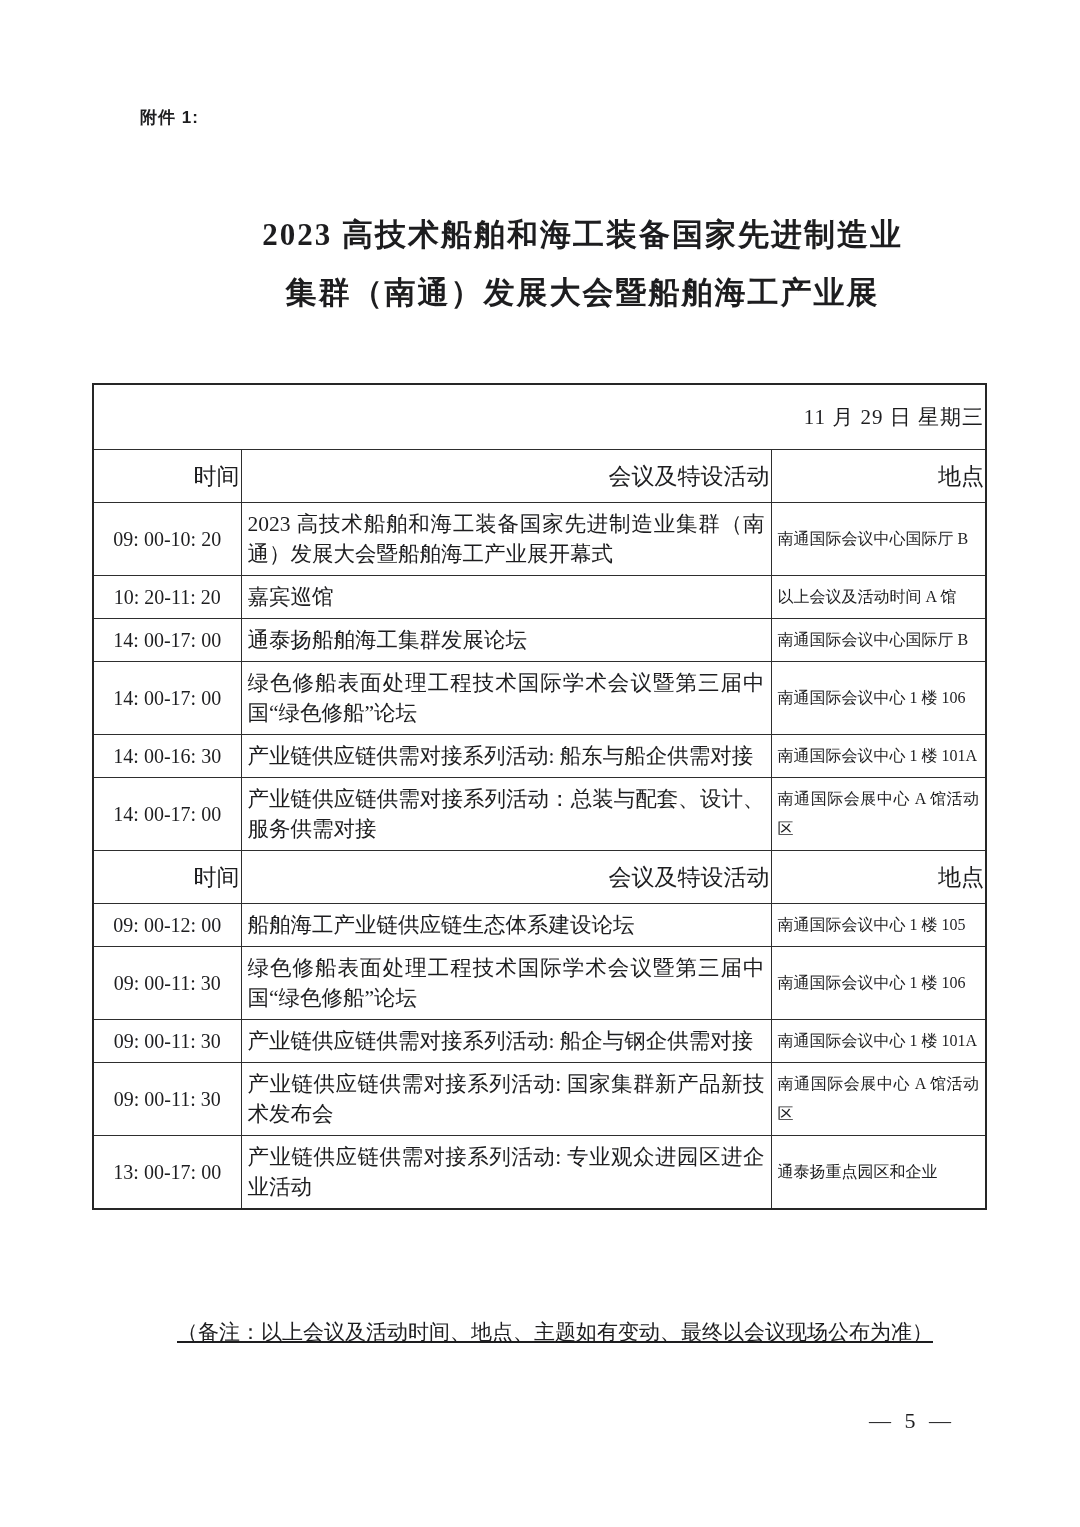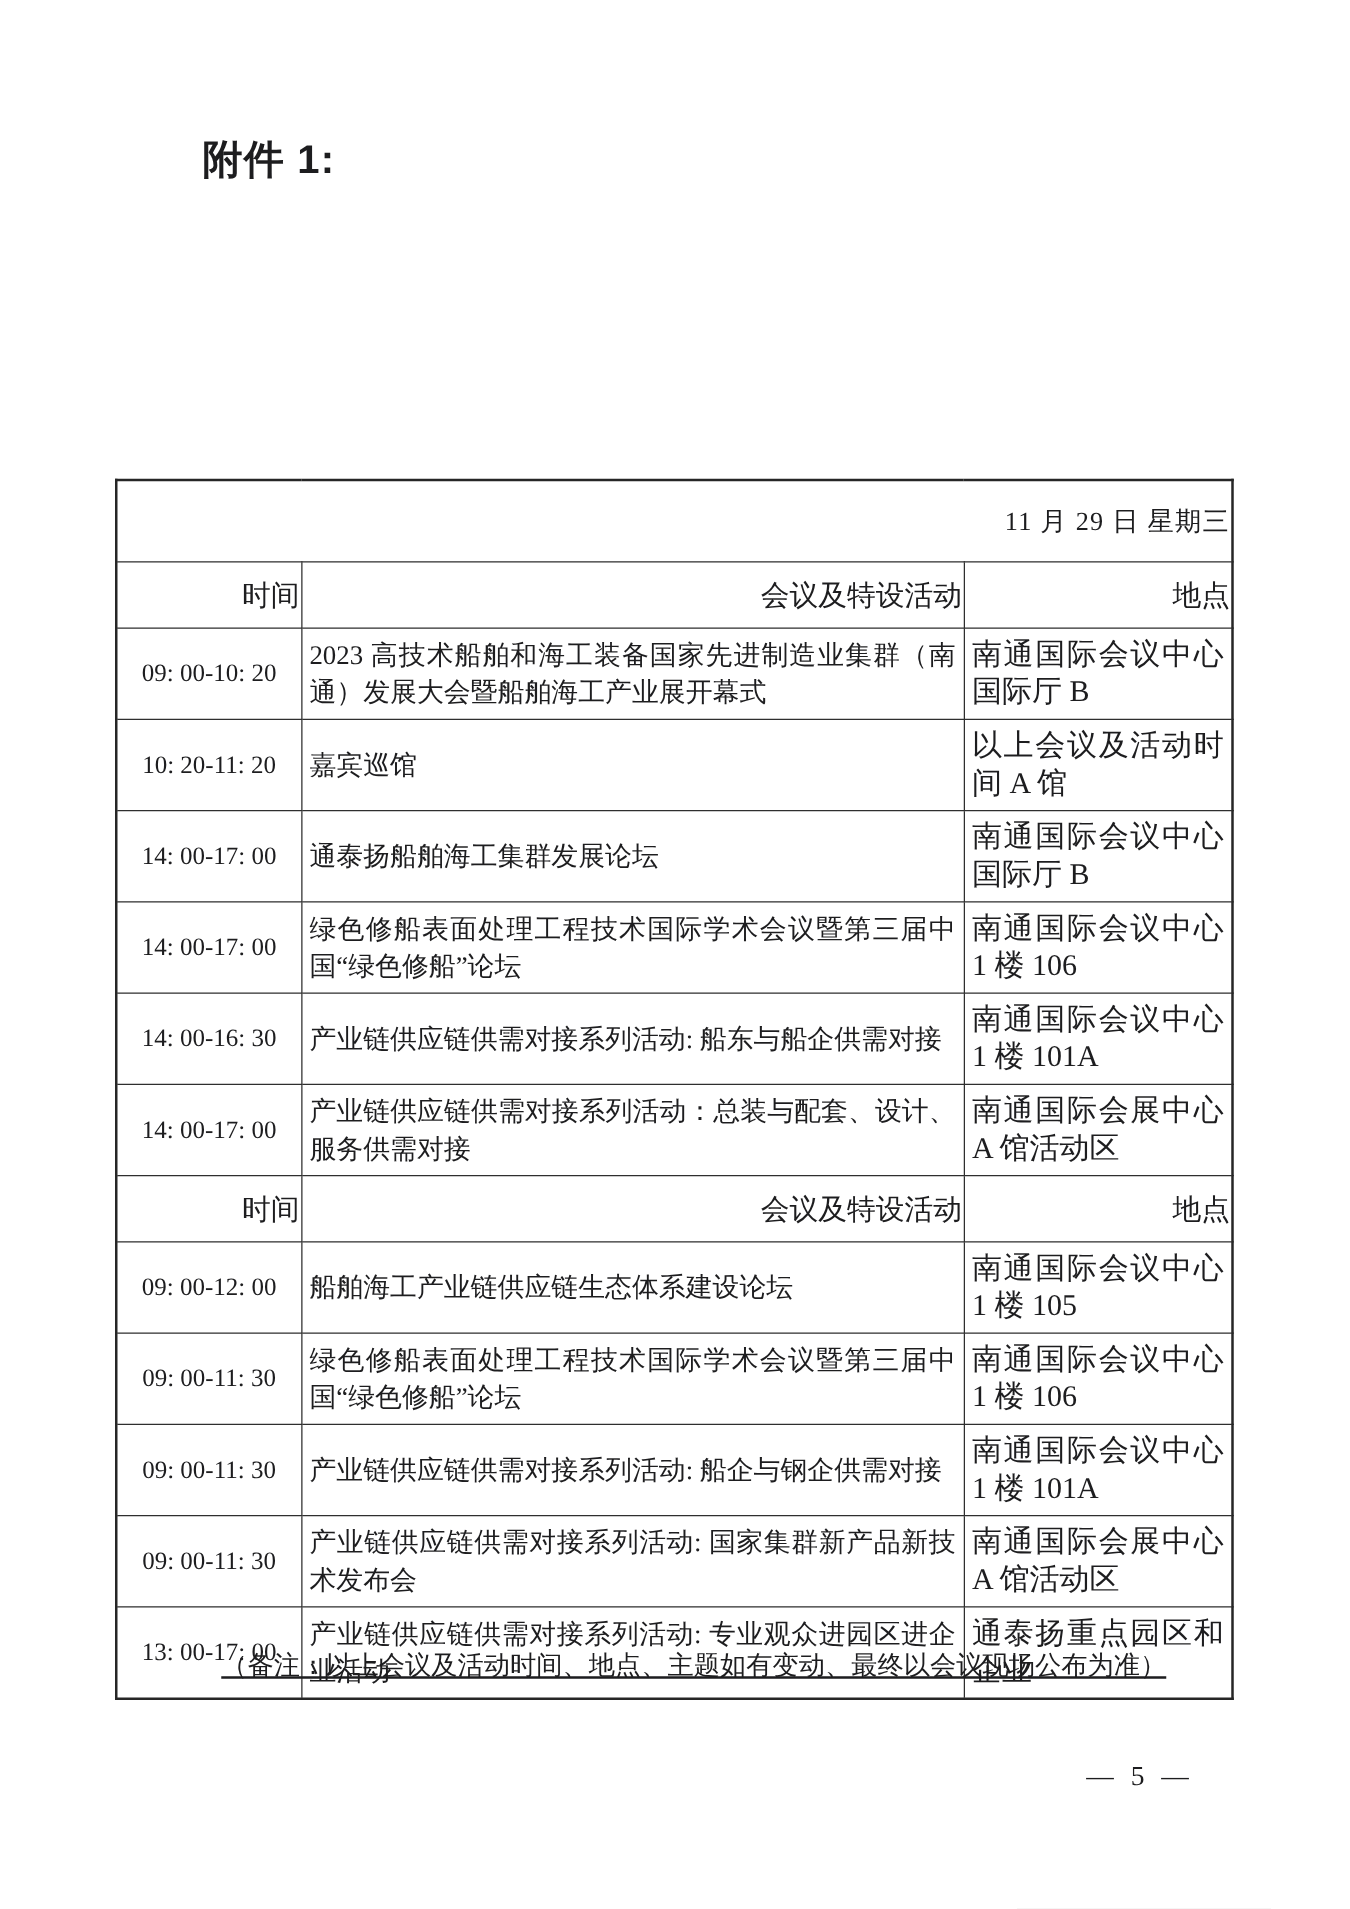--- a/index.html
+++ b/index.html
@@ -6,23 +6,23 @@
   .page {
     position:relative;
     width:1080px; height:1527px;
     background:#ffffff;
     margin:0 auto;
     overflow:hidden;
     font-family:"Liberation Serif", serif;
     color:#1d1d1f;
   }
   .attachment-label {
-    position:absolute; left:162px; top:106px;
+    position:absolute; left:140px; top:106px;
     font-family:"Liberation Sans", sans-serif;
-    font-size:32px; font-weight:700; letter-spacing:1px;
+    font-size:17px; font-weight:700; letter-spacing:1px;
   }
   .doc-title {
     position:absolute; left:90px; top:206px; width:985px;
     text-align:center;
     font-size:31px; font-weight:700; line-height:58px;
     letter-spacing:2px;
   }
   .doc-subtitle {
     position:absolute; left:90px; top:342px; width:985px;
     text-align:center;
@@ -57,21 +57,21 @@
     text-align:center;
     font-size:20px;
     white-space:nowrap;
   }
   td.event-cell {
     font-size:21.5px;
     text-align:justify;
     text-justify:inter-character;
   }
   td.location-cell {
-    font-size:24px;
+    font-size:16px;
     text-align:justify;
     text-justify:inter-character;
   }
   .note {
     position:absolute; left:30px; top:1318px; width:1050px;
     text-align:center;
     font-size:21px;
     text-decoration:underline;
   }
   .page-number {
@@ -79,20 +79,24 @@
     font-size:22px; letter-spacing:4px;
   }
 </style>
 </head>
 <body>
 
 <div class="page">
 
   <div class="attachment-label">附件 1:</div>
 
+  <div class="doc-title">
+    <div>2023 高技术船舶和海工装备国家先进制造业</div>
+    <div>集群（南通）发展大会暨船舶海工产业展</div>
+  </div>
 
 
   <table class="schedule">
     <colgroup>
       <col style="width:148px">
       <col style="width:530px">
       <col style="width:215px">
     </colgroup>
     <tbody id="schedule-body">
         <tr>

